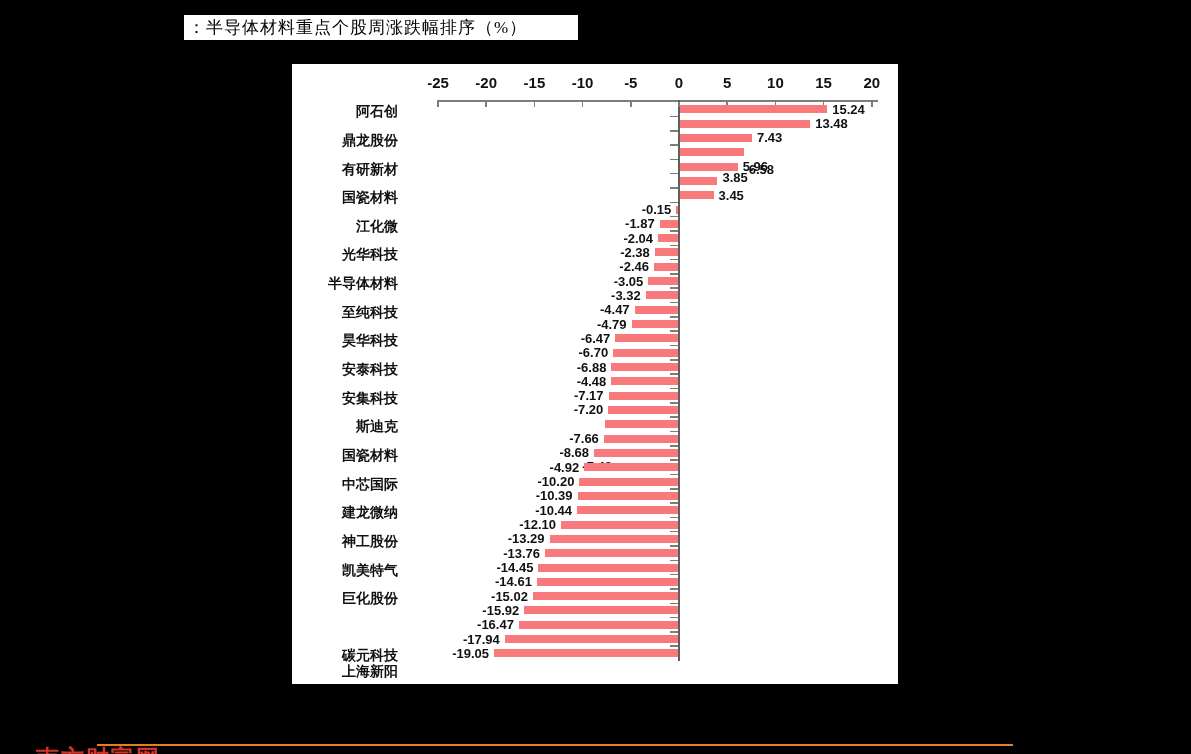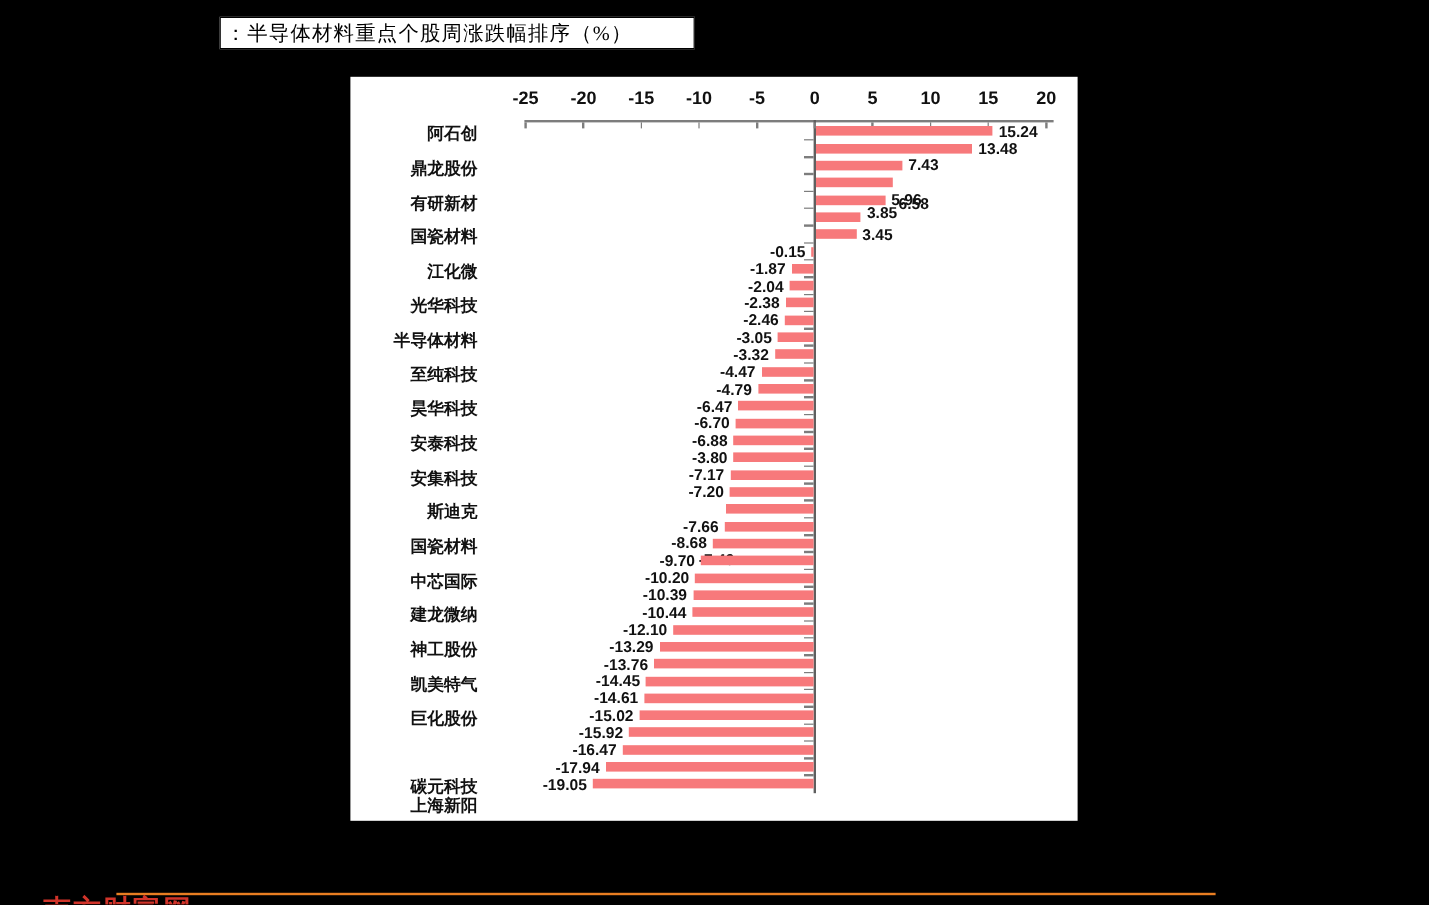--- a/index.html
+++ b/index.html
@@ -168,36 +168,36 @@
         <div class="bar-value-label" style="top: 252.56px; right: 271.476px;">-4.79</div>
         <div class="bar" style="top: 270.38px; width: 62.3708px; left: 323.329px;"></div>
         <div class="bar-value-label" style="top: 266.88px; right: 287.671px; text-align: right;">-6.47</div>
         <div class="category-label" style="top: 268.38px;">昊华科技</div>
         <div class="bar" style="top: 284.7px; width: 64.588px; left: 321.112px;"></div>
         <div class="bar-value-label" style="top: 281.2px; right: 289.888px;">-6.70</div>
         <div class="bar" style="top: 299.02px; width: 66.3232px; left: 319.377px;"></div>
         <div class="bar-value-label" style="top: 295.52px; right: 291.623px;">-6.88</div>
         <div class="category-label" style="top: 297.02px;">安泰科技</div>
         <div class="bar" style="top: 313.34px; width: 66.4196px; left: 319.28px;"></div>
-        <div class="bar-value-label" style="top: 309.84px; right: 291.72px;">-3.80</div>
+        <div class="bar-value-label" style="top: 309.84px; right: 291.72px;">-4.48</div>
         <div class="bar" style="top: 327.66px; width: 69.1188px; left: 316.581px;"></div>
         <div class="bar-value-label" style="top: 324.16px; right: 294.419px;">-7.17</div>
         <div class="category-label" style="top: 325.66px;">安集科技</div>
         <div class="bar" style="top: 341.98px; width: 69.408px; left: 316.292px;"></div>
         <div class="bar-value-label" style="top: 338.48px; right: 294.708px;">-7.20</div>
         <div class="bar" style="top: 356.3px; width: 72.2036px; left: 313.496px;"></div>
         <div class="bar-value-label" style="top: 352.8px; right: 286px; margin-top: 42px;">-7.49</div>
         <div class="category-label" style="top: 354.3px;">斯迪克</div>
         <div class="bar" style="top: 370.62px; width: 73.8424px; left: 311.858px;"></div>
         <div class="bar-value-label" style="top: 367.12px; right: 299.142px;">-7.66</div>
         <div class="bar" style="top: 384.94px; width: 83.6752px; left: 302.025px;"></div>
         <div class="bar-value-label" style="top: 381.44px; right: 308.975px;">-8.68</div>
         <div class="category-label" style="top: 382.94px;">国瓷材料</div>
         <div class="bar" style="top: 399.26px; width: 93.508px; left: 292.192px;"></div>
-        <div class="bar-value-label" style="top: 395.76px; right: 318.808px;">-9.70</div>
+        <div class="bar-value-label" style="top: 395.76px; right: 318.808px;">-4.92</div>
         <div class="bar" style="top: 413.58px; width: 98.328px; left: 287.372px;"></div>
         <div class="bar-value-label" style="top: 410.08px; right: 323.628px;">-10.20</div>
         <div class="category-label" style="top: 411.58px;">中芯国际</div>
         <div class="bar" style="top: 427.9px; width: 100.16px; left: 285.54px;"></div>
         <div class="bar-value-label" style="top: 424.4px; right: 325.46px;">-10.39</div>
         <div class="bar" style="top: 442.22px; width: 100.642px; left: 285.058px;"></div>
         <div class="bar-value-label" style="top: 438.72px; right: 325.942px;">-10.44</div>
         <div class="category-label" style="top: 440.22px;">建龙微纳</div>
         <div class="bar" style="top: 456.54px; width: 116.644px; left: 269.056px;"></div>
         <div class="bar-value-label" style="top: 453.04px; right: 341.944px;">-12.10</div>

